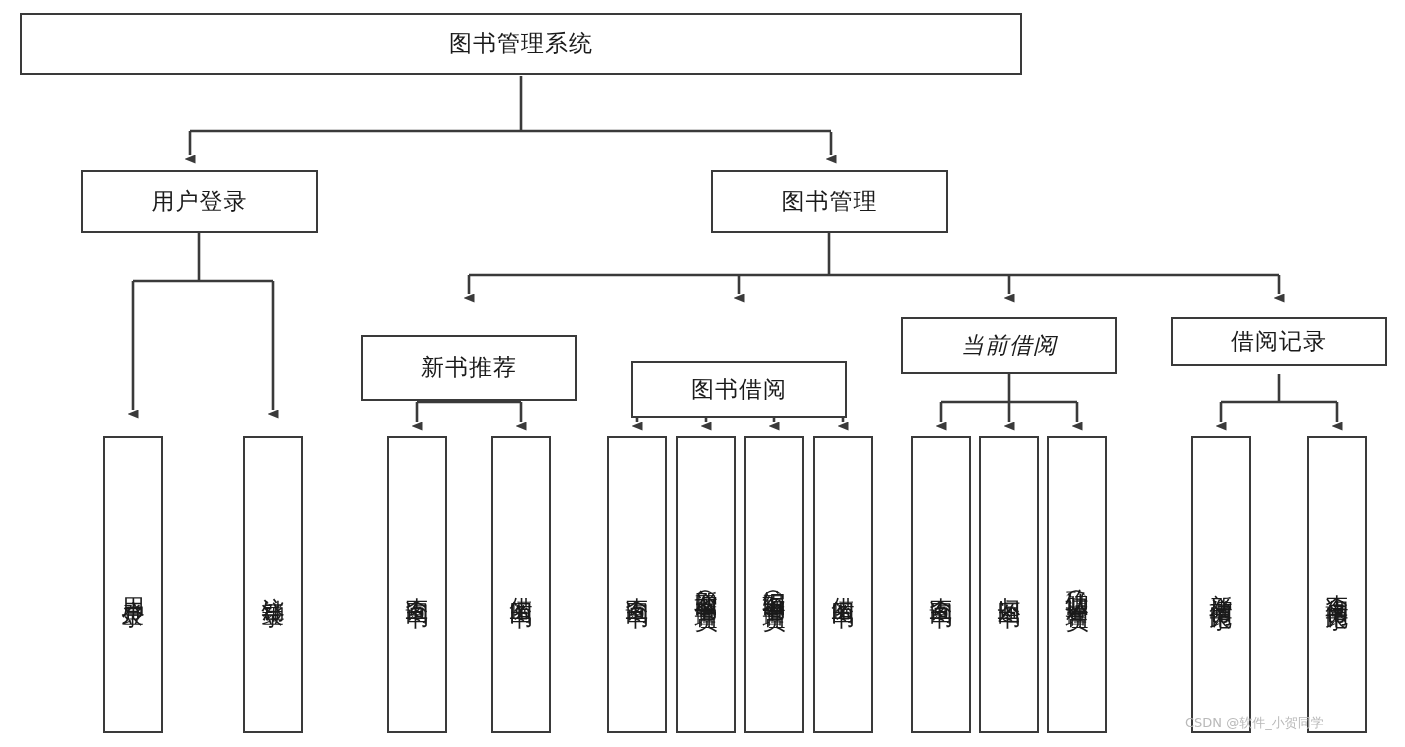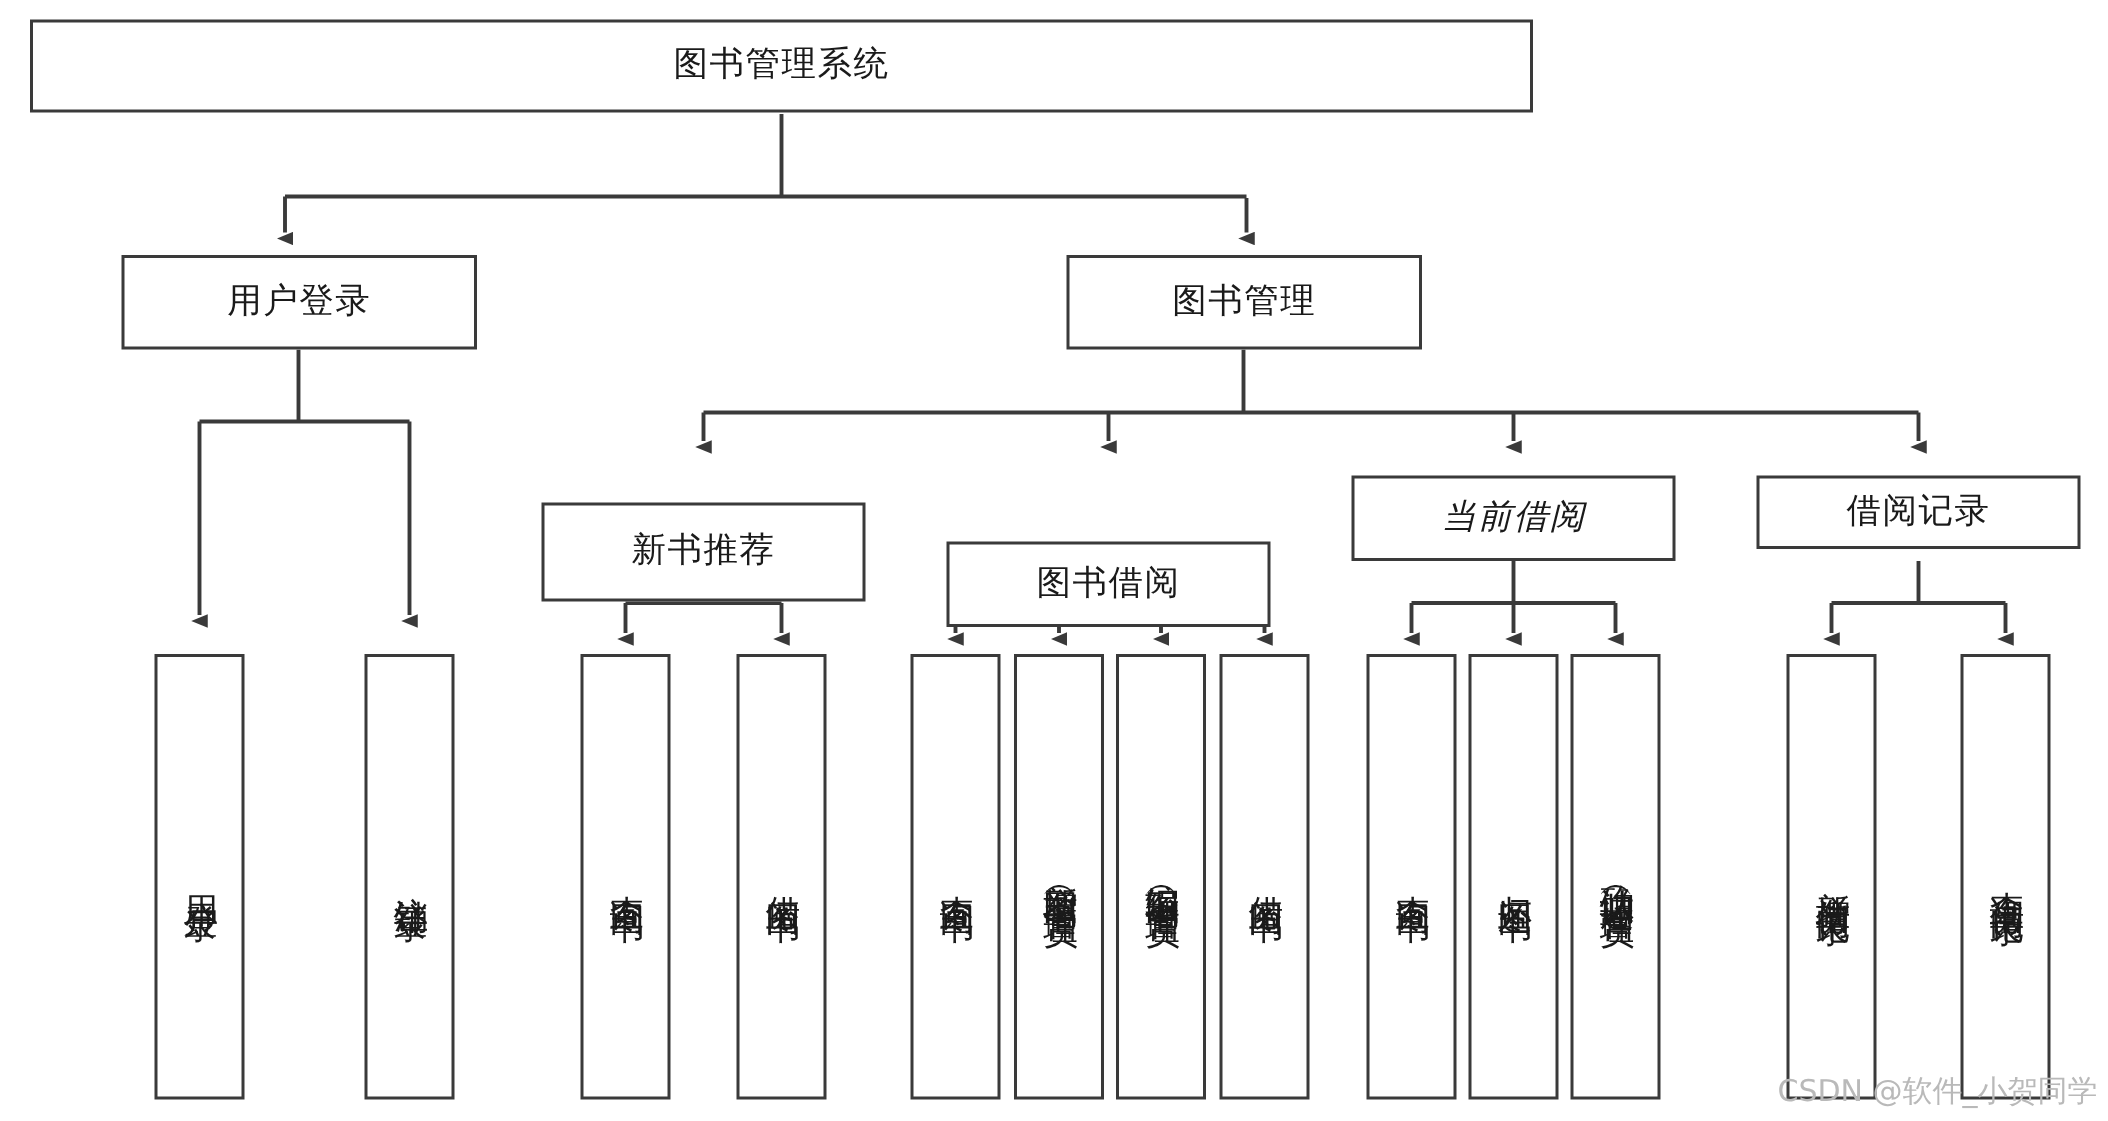--- a/index.html
+++ b/index.html
@@ -51,21 +51,21 @@
     writing-mode: vertical-rl;
     text-orientation: upright;
     font-size: 23px;
     letter-spacing: 3px;
     text-align: center;
   }
   .watermark {
     position: absolute;
     left: 1185px;
     top: 714px;
-    font-size: 20px;
+    font-size: 13px;
     color: #b9b9b9;
     white-space: nowrap;
     z-index: 5;
     font-family: "DejaVu Sans", "Liberation Sans", sans-serif;
   }
 </style>
 </head>
 <body>
 
 <div id="canvas">

